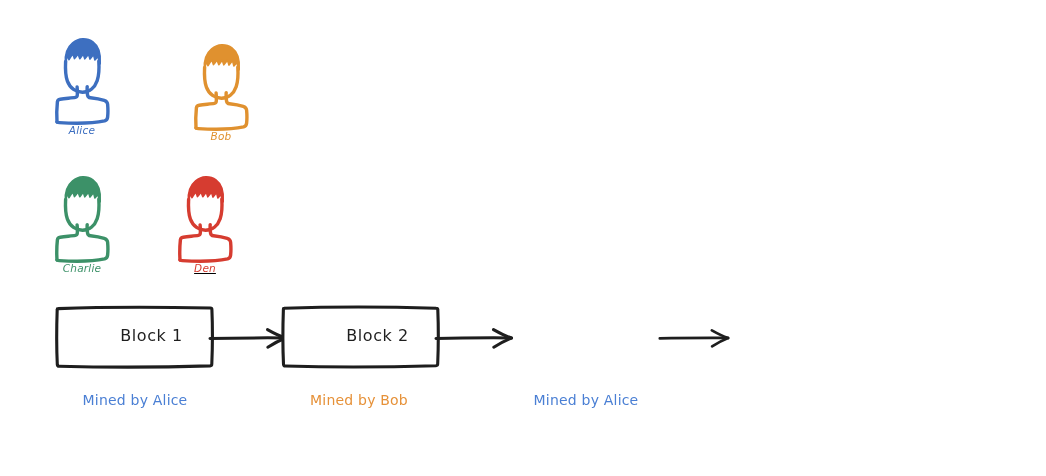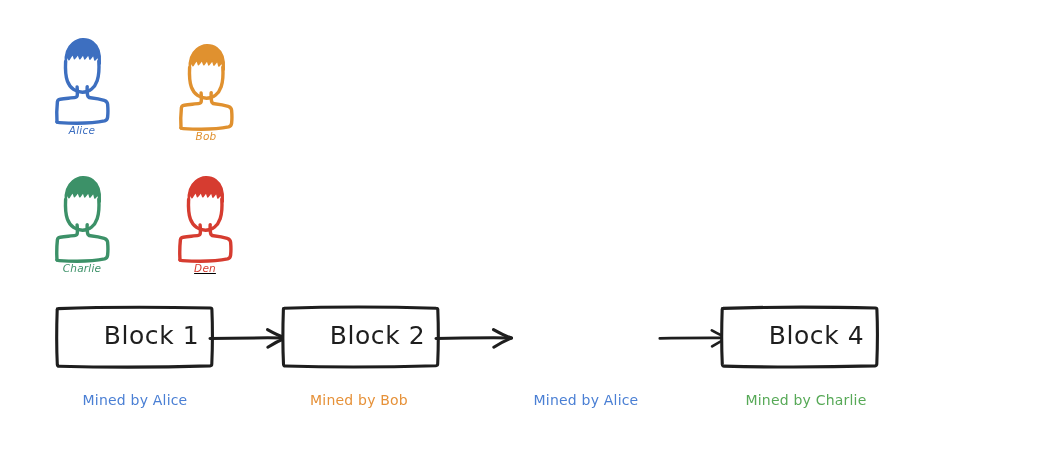--- a/index.html
+++ b/index.html
@@ -40,21 +40,21 @@
     text-align: center;
     font-family: "DejaVu Sans", sans-serif;
     font-size: 10.5px;
     font-style: italic;
     letter-spacing: 0.2px;
     margin-top: -2px;
     white-space: nowrap;
   }
 
   #avatar-alice   { left: 32px;  top: 34px;  }
-  #avatar-bob     { left: 156px; top: 40px;  }
+  #avatar-bob     { left: 171px; top: 40px;  }
   #avatar-charlie { left: 32px;  top: 172px; }
   #avatar-den     { left: 155px; top: 172px; text-decoration: underline; }
 
   
   .chain {
     position: absolute;
     left: 0;
     top: 300px;
     width: 1046px;
     height: 130px;
@@ -80,21 +80,21 @@
     height: 69px;
     overflow: visible;
   }
   .block-label {
     position: absolute;
     inset: 0;
     display: flex;
     align-items: center;
     justify-content: center;
     font-family: "DejaVu Sans", sans-serif;
-    font-size: 25px;
+    font-size: 16px;
     color: #1e1e1e;
     letter-spacing: 0.6px;
     z-index: 2;
     padding-left: 36px;
   }
   .arrow {
     position: absolute;
     left: 151px;
     top: 27px;
     width: 84px;
@@ -266,27 +266,15 @@
 
     <div class="block-cell" id="cell-3">
       <svg class="arrow" viewBox="0 0 84 22" style="left:150px;width:76px;">
         <path d="M2 11.4 C20 11.0 46 10.8 76 10.9" fill="none" stroke="#1e1e1e" stroke-width="3" stroke-linecap="round"></path>
         <path d="M59.5 2.6 C65.5 6.0 71.5 9.0 77.5 11.0" fill="none" stroke="#1e1e1e" stroke-width="3" stroke-linecap="round"></path>
         <path d="M77.5 11.0 C71.5 13.4 65.5 16.6 59.8 20.2" fill="none" stroke="#1e1e1e" stroke-width="3" stroke-linecap="round"></path>
       </svg>
       <div class="mined-label" style="color:#4a7fd4">Mined by Alice</div>
     </div>
 
-    <div class="block-cell" id="cell-4">
-      <div class="block-box">
-        <svg viewBox="0 0 165 69">
-          <path d="M5.0 5.4 C43 4.1 111 4.0 157.3 5.0 C158.3 5.0 158.9 5.8 158.9 6.7
-                   C159.6 22.6 159.5 44.3 158.8 61.1 C158.8 62.1 158.1 62.8 157.0 62.9
-                   C113.2 64.1 44.8 64.2 6.0 63.1 C5.0 63.1 4.4 62.4 4.3 61.4
-                   C3.5 44.5 3.6 23.2 4.2 6.3 C4.2 5.8 4.5 5.4 5.0 5.4 Z" fill="#ffffff" stroke="#1e1e1e" stroke-width="3.1" stroke-linecap="round" stroke-linejoin="round"></path>
-        </svg>
-        <div class="block-label">Block 4</div>
-      </div>
-      <div class="mined-label" style="color:#57a957">Mined by Charlie</div>
-    </div>
 
   </div>
 </div>
 
 </body></html>

